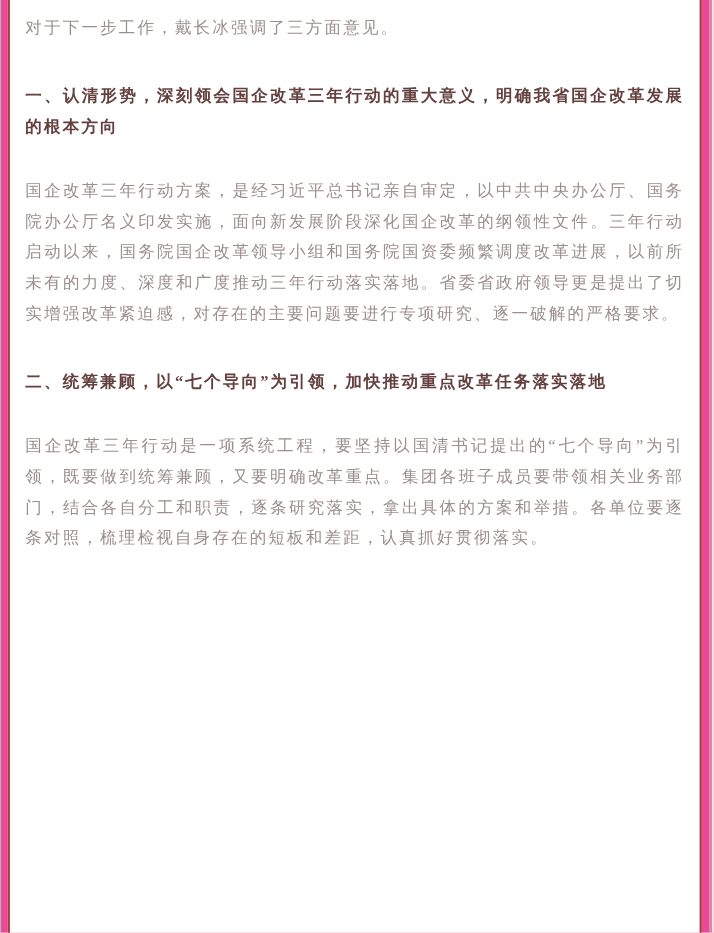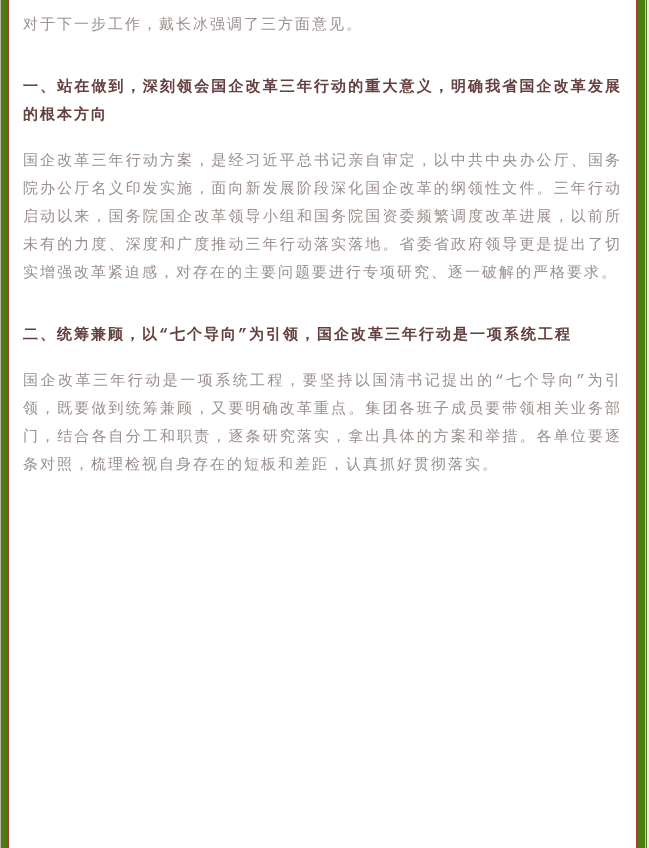--- a/index.html
+++ b/index.html
@@ -7,22 +7,21 @@
     width: 649px;
     height: 848px;
     background: #ffffff;
     overflow: hidden;
     font-family: "Liberation Serif", "DejaVu Serif", serif;
   }
   .page {
     position: relative;
     width: 649px;
     height: 848px;
-    background: #4d7c0f;
-    font-family: Liberation Mono, monospace;
+    background: #ec4899;
   }
   
   .outer-line-left {
     position: absolute;
     left: 0; top: 0; bottom: 0;
     width: 1px;
     background: #b4b4b4;
   }
   .outer-line-right {
     position: absolute;
@@ -52,21 +51,21 @@
   .article-body h3 {
     font-size: 15px;
     line-height: 28px;
     letter-spacing: 2px;
     text-align: justify;
     text-justify: inter-ideograph;
   }
   .article-body p {
     color: #9a8f8c;
     font-weight: normal;
-    margin-top: 18px;
+    margin-top: 30px;
   }
   .article-body p.first {
     margin-top: 0;
   }
   .article-body h3 {
     color: #64403e;
     font-weight: bold;
     margin-top: 34px;
   }
 </style>
@@ -77,25 +76,25 @@
 
   <div class="outer-line-left"></div>
   <div class="outer-line-right"></div>
   <div class="outer-strip-right"></div>
 
   <div class="article-box">
     <div class="article-body">
 
       <p class="first">对于下一步工作，戴长冰强调了三方面意见。</p>
 
-      <h3>一、站在做到，深刻领会国企改革三年行动的重大意义，明确我省国企改革发展的根本方向</h3>
+      <h3>一、认清形势，深刻领会国企改革三年行动的重大意义，明确我省国企改革发展的根本方向</h3>
 
       <p>国企改革三年行动方案，是经习近平总书记亲自审定，以中共中央办公厅、国务院办公厅名义印发实施，面向新发展阶段深化国企改革的纲领性文件。三年行动启动以来，国务院国企改革领导小组和国务院国资委频繁调度改革进展，以前所未有的力度、深度和广度推动三年行动落实落地。省委省政府领导更是提出了切实增强改革紧迫感，对存在的主要问题要进行专项研究、逐一破解的严格要求。</p>
 
 
 
-      <h3>二、统筹兼顾，以“七个导向”为引领，国企改革三年行动是一项系统工程</h3>
+      <h3>二、统筹兼顾，以“七个导向”为引领，加快推动重点改革任务落实落地</h3>
 
       <p>国企改革三年行动是一项系统工程，要坚持以国清书记提出的“七个导向”为引领，既要做到统筹兼顾，又要明确改革重点。集团各班子成员要带领相关业务部门，结合各自分工和职责，逐条研究落实，拿出具体的方案和举措。各单位要逐条对照，梳理检视自身存在的短板和差距，认真抓好贯彻落实。</p>
 
     </div>
   </div>
 </div>
 
 </body></html>

